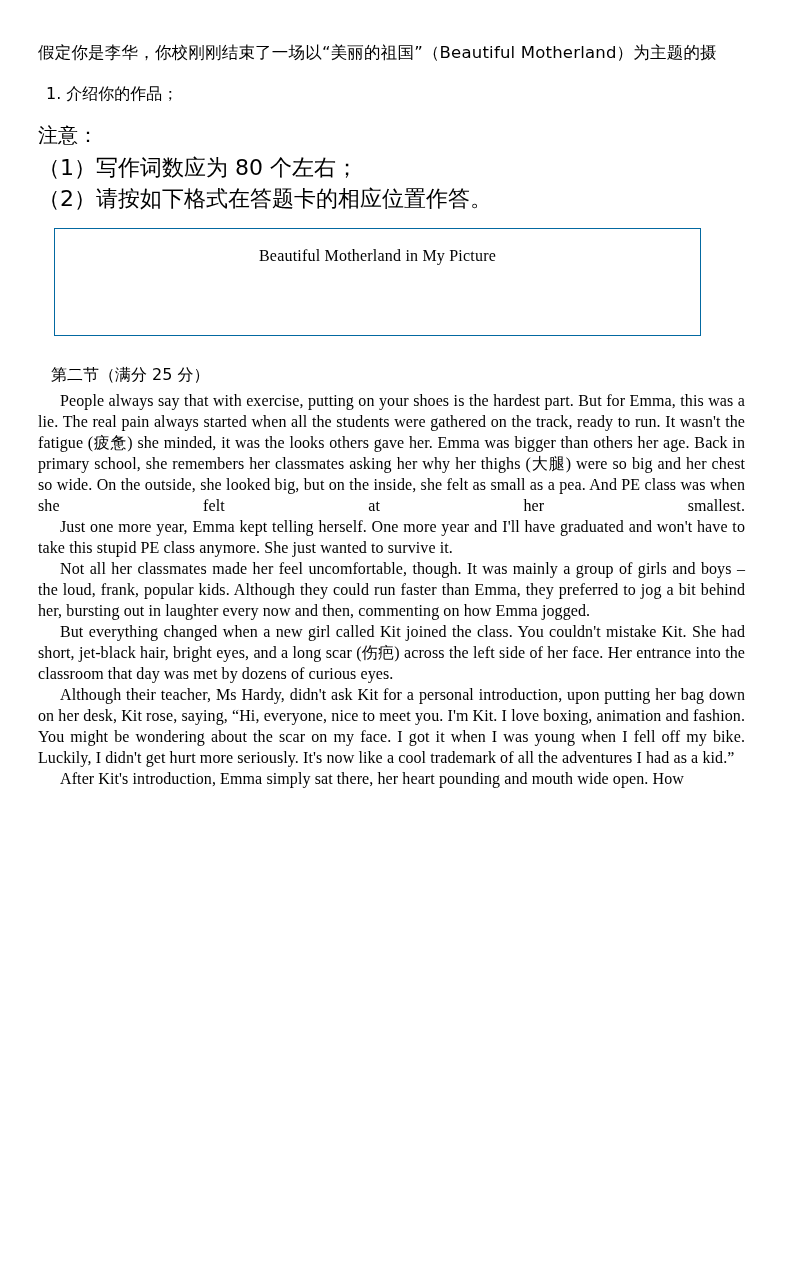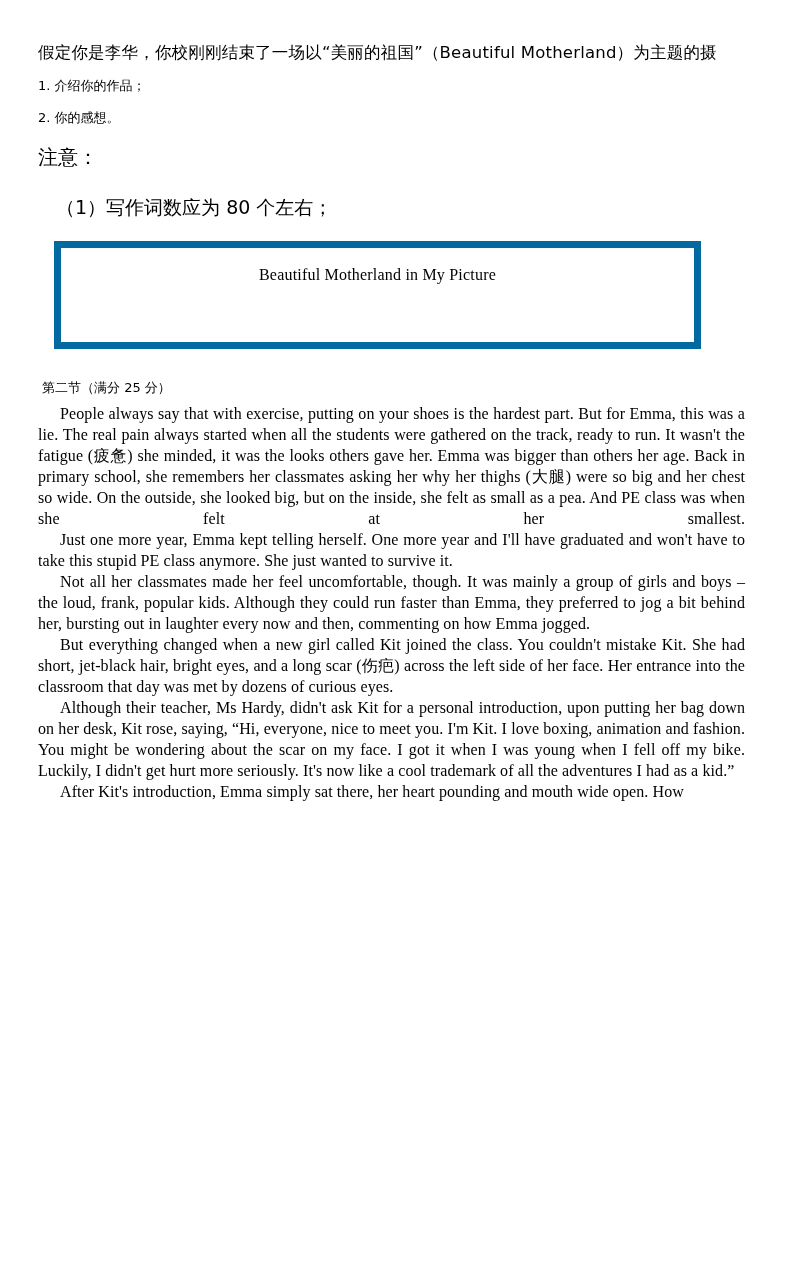--- a/index.html
+++ b/index.html
@@ -25,53 +25,53 @@
     padding: 36px 55px 0 38px;
   }
   .cn-line {
     font-size: 16.5px;
     line-height: 34px;
     letter-spacing: 0.2px;
     margin: 0;
     white-space: nowrap;
   }
   .numbered {
-    font-size: 13px;
+    font-size: 16px;
     line-height: 32px;
-    margin: 0;
+    margin: 8px;
   }
   .note-head {
     font-size: 20px;
     line-height: 34px;
     margin: 6px 0 0 0;
   }
   .note-item {
-    font-size: 19px;
+    font-size: 22px;
     line-height: 31px;
-    margin: 18px;
+    margin: 0;
   }
   .answer-box {
     margin: 14px 8px 0 16px;
     width: 647px;
     height: 108px;
-    border: 7px solid #0369a1;
+    border: 1px solid #0369a1;
     box-sizing: border-box;
     position: relative;
   }
   .answer-box-title {
     text-align: center;
     font-size: 16px;
     line-height: 20px;
     padding-top: 17px;
     letter-spacing: 0.2px;
   }
   .section-head {
-    font-size: 13px;
+    font-size: 16px;
     line-height: 30px;
-    margin: 24px 0 0 4px;
+    margin: 24px 0 0 13px;
   }
   .section-sub {
     font-size: 16.5px;
     line-height: 32px;
     margin: 0 0 6px 0;
   }
   .para {
     font-size: 16px;
     line-height: 21px;
     margin: 0;
@@ -88,24 +88,24 @@
   }
 </style>
 </head>
 <body>
 
 <div class="page">
 
   <p class="cn-line cn-text">假定你是李华，你校刚刚结束了一场以“美丽的祖国”（Beautiful Motherland）为主题的摄</p>
 
   <p class="numbered cn-text">1. 介绍你的作品；</p>
-  <p class="numbered cn-text">2. 你的感想。</p>
 
   <p class="note-head cn-text">注意：</p>
   <p class="note-item cn-text">（1）写作词数应为 80 个左右；</p>
+  <p class="note-item cn-text">（2）请按如下格式在答题卡的相应位置作答。</p>
 
   <div class="answer-box">
     <div class="answer-box-title">Beautiful Motherland in My Picture</div>
   </div>
 
   <p class="section-head cn-text">第二节（满分 25 分）</p>
 
   <p class="para last-line-spread">People always say that with exercise, putting on your shoes is the hardest part. But for Emma, this was a lie. The real pain always started when all the students were gathered on the track, ready to run. It wasn't the fatigue (疲惫) she minded, it was the looks others gave her. Emma was bigger than others her age. Back in primary school, she remembers her classmates asking her why her thighs (大腿) were so big and her chest so wide. On the outside, she looked big, but on the inside, she felt as small as a pea. And PE class was when she felt at her smallest.</p>
   <p class="para">Just one more year, Emma kept telling herself. One more year and I'll have graduated and won't have to take this stupid PE class anymore. She just wanted to survive it.</p>
   <p class="para">Not all her classmates made her feel uncomfortable, though. It was mainly a group of girls and boys – the loud, frank, popular kids. Although they could run faster than Emma, they preferred to jog a bit behind her, bursting out in laughter every now and then, commenting on how Emma jogged.</p>

